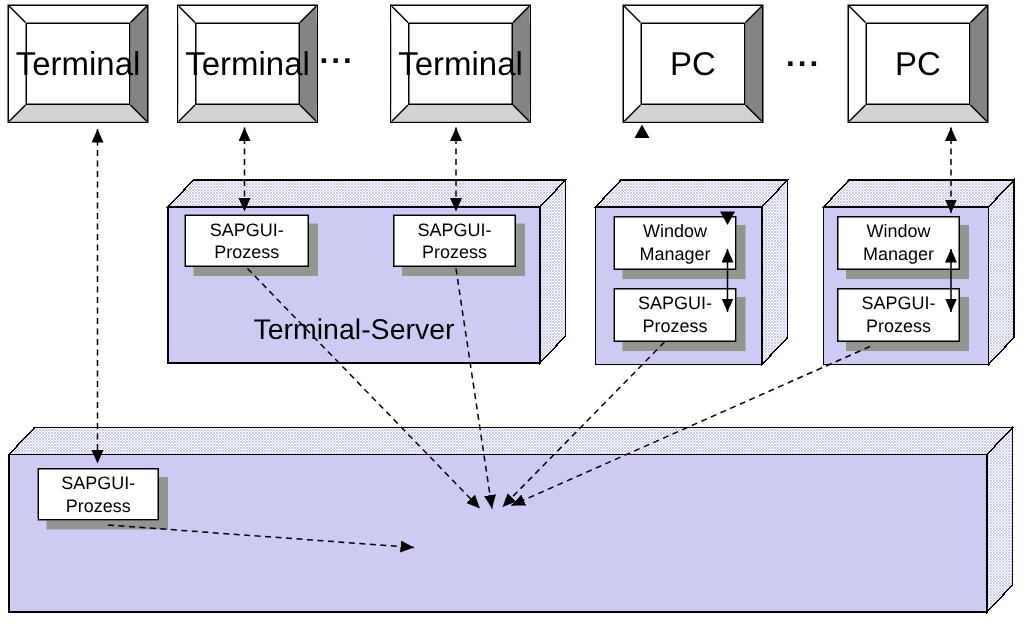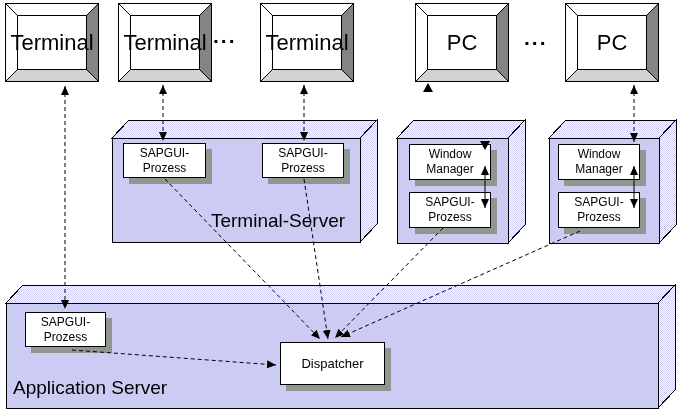--- a/index.html
+++ b/index.html
@@ -24,21 +24,21 @@
   .dots{position:absolute;font-size:21px;font-weight:bold;letter-spacing:2px;line-height:24px;}
 
   
   .pbox{position:absolute;background:#fff;border:1px solid var(--line);
         box-shadow:6px 6px 0 var(--shadow);display:flex;flex-direction:column;
         align-items:center;justify-content:center;
         font-size:12px;line-height:15px;}
   .pbox.large{font-size:13px;}
 
   .slabel{position:absolute;font-size:19px;white-space:nowrap;}
-  .slabel.center{text-align:center;padding-left:42px;}
+  .slabel.center{text-align:center;}
 </style>
 </head>
 <body>
 
 <div class="canvas">
 
   <svg class="layer" width="684" height="420" viewBox="0 0 684 420" shape-rendering="crispEdges">
     <defs>
       <pattern id="dither" width="2" height="2" patternUnits="userSpaceOnUse">
         <rect width="2" height="2" fill="#ffffff"></rect>
@@ -167,26 +167,22 @@
     <span>Manager</span>
   </div>
   <div class="pbox" style="left:558px;top:192px;width:80px;height:34px;">
     <span>SAPGUI-</span>
     <span>Prozess</span>
   </div>
   <div class="pbox" style="left:25px;top:312px;width:79px;height:33px;">
     <span>SAPGUI-</span>
     <span>Prozess</span>
   </div>
-  <div class="pbox large" style="left:280px;top:342px;width:103px;height:41px;">
-    <span>Dispatcher</span>
-  </div>
 
   <div class="slabel center" style="left:112px;top:210px;width:248px;">Terminal-Server</div>
-  <div class="slabel" style="left:13px;top:377px;">Application Server</div>
 
   <svg class="layer fg" width="684" height="420" viewBox="0 0 684 420">
     <defs>
       <marker id="ah" markerUnits="userSpaceOnUse" markerWidth="12" markerHeight="10" refX="9" refY="4" orient="auto-start-reverse">
         <path d="M0,0 L9,4 L0,8 Z" fill="var(--line)"></path>
       </marker>
     </defs>
     <g stroke="var(--line)" stroke-width="1" fill="none">
       <path d="M65,86 L65,309" stroke-dasharray="4 3" marker-start="url(#ah)" marker-end="url(#ah)"></path>
       <path d="M163,85 L163,141" stroke-dasharray="4 3" marker-start="url(#ah)" marker-end="url(#ah)"></path>

